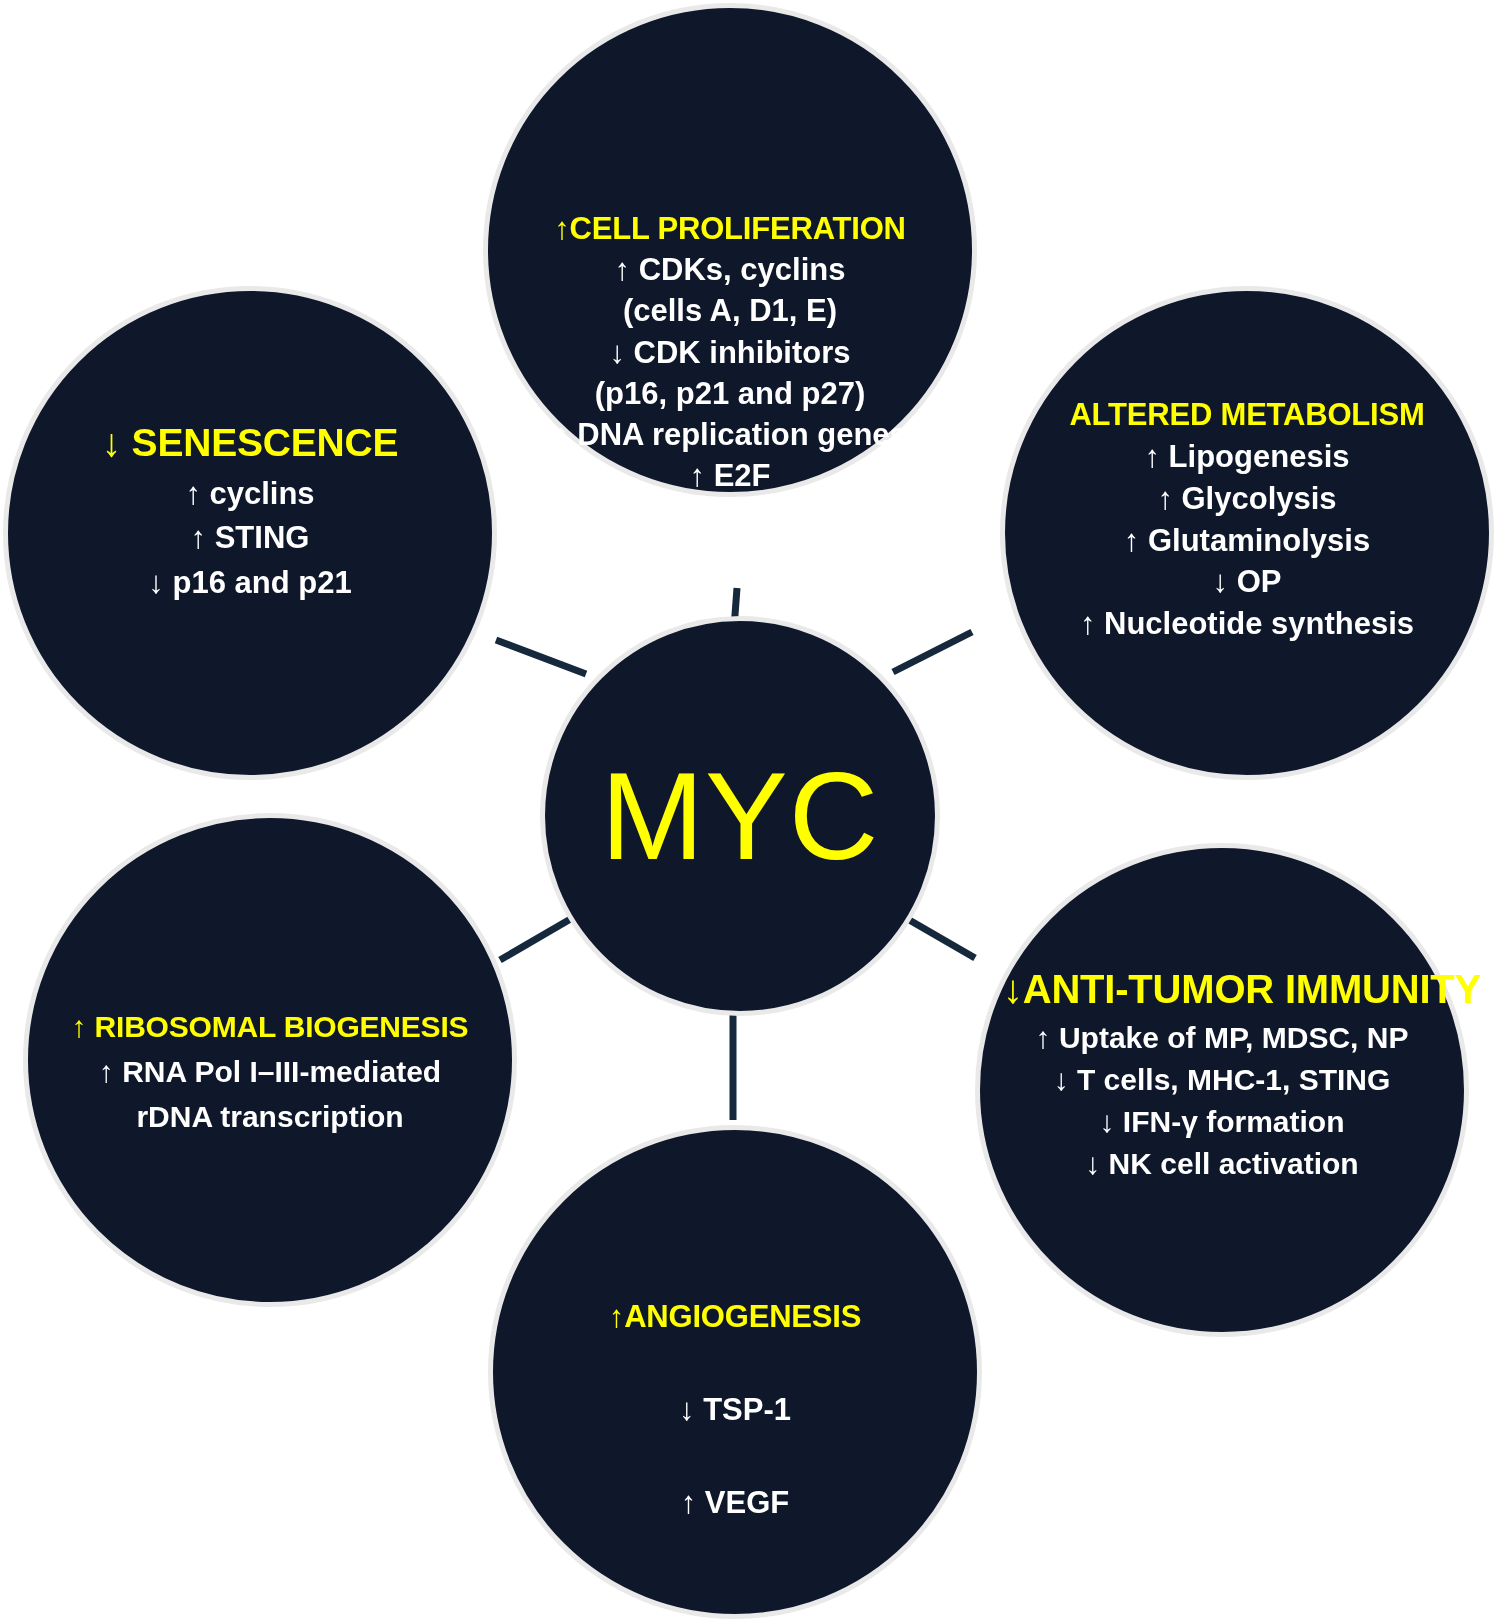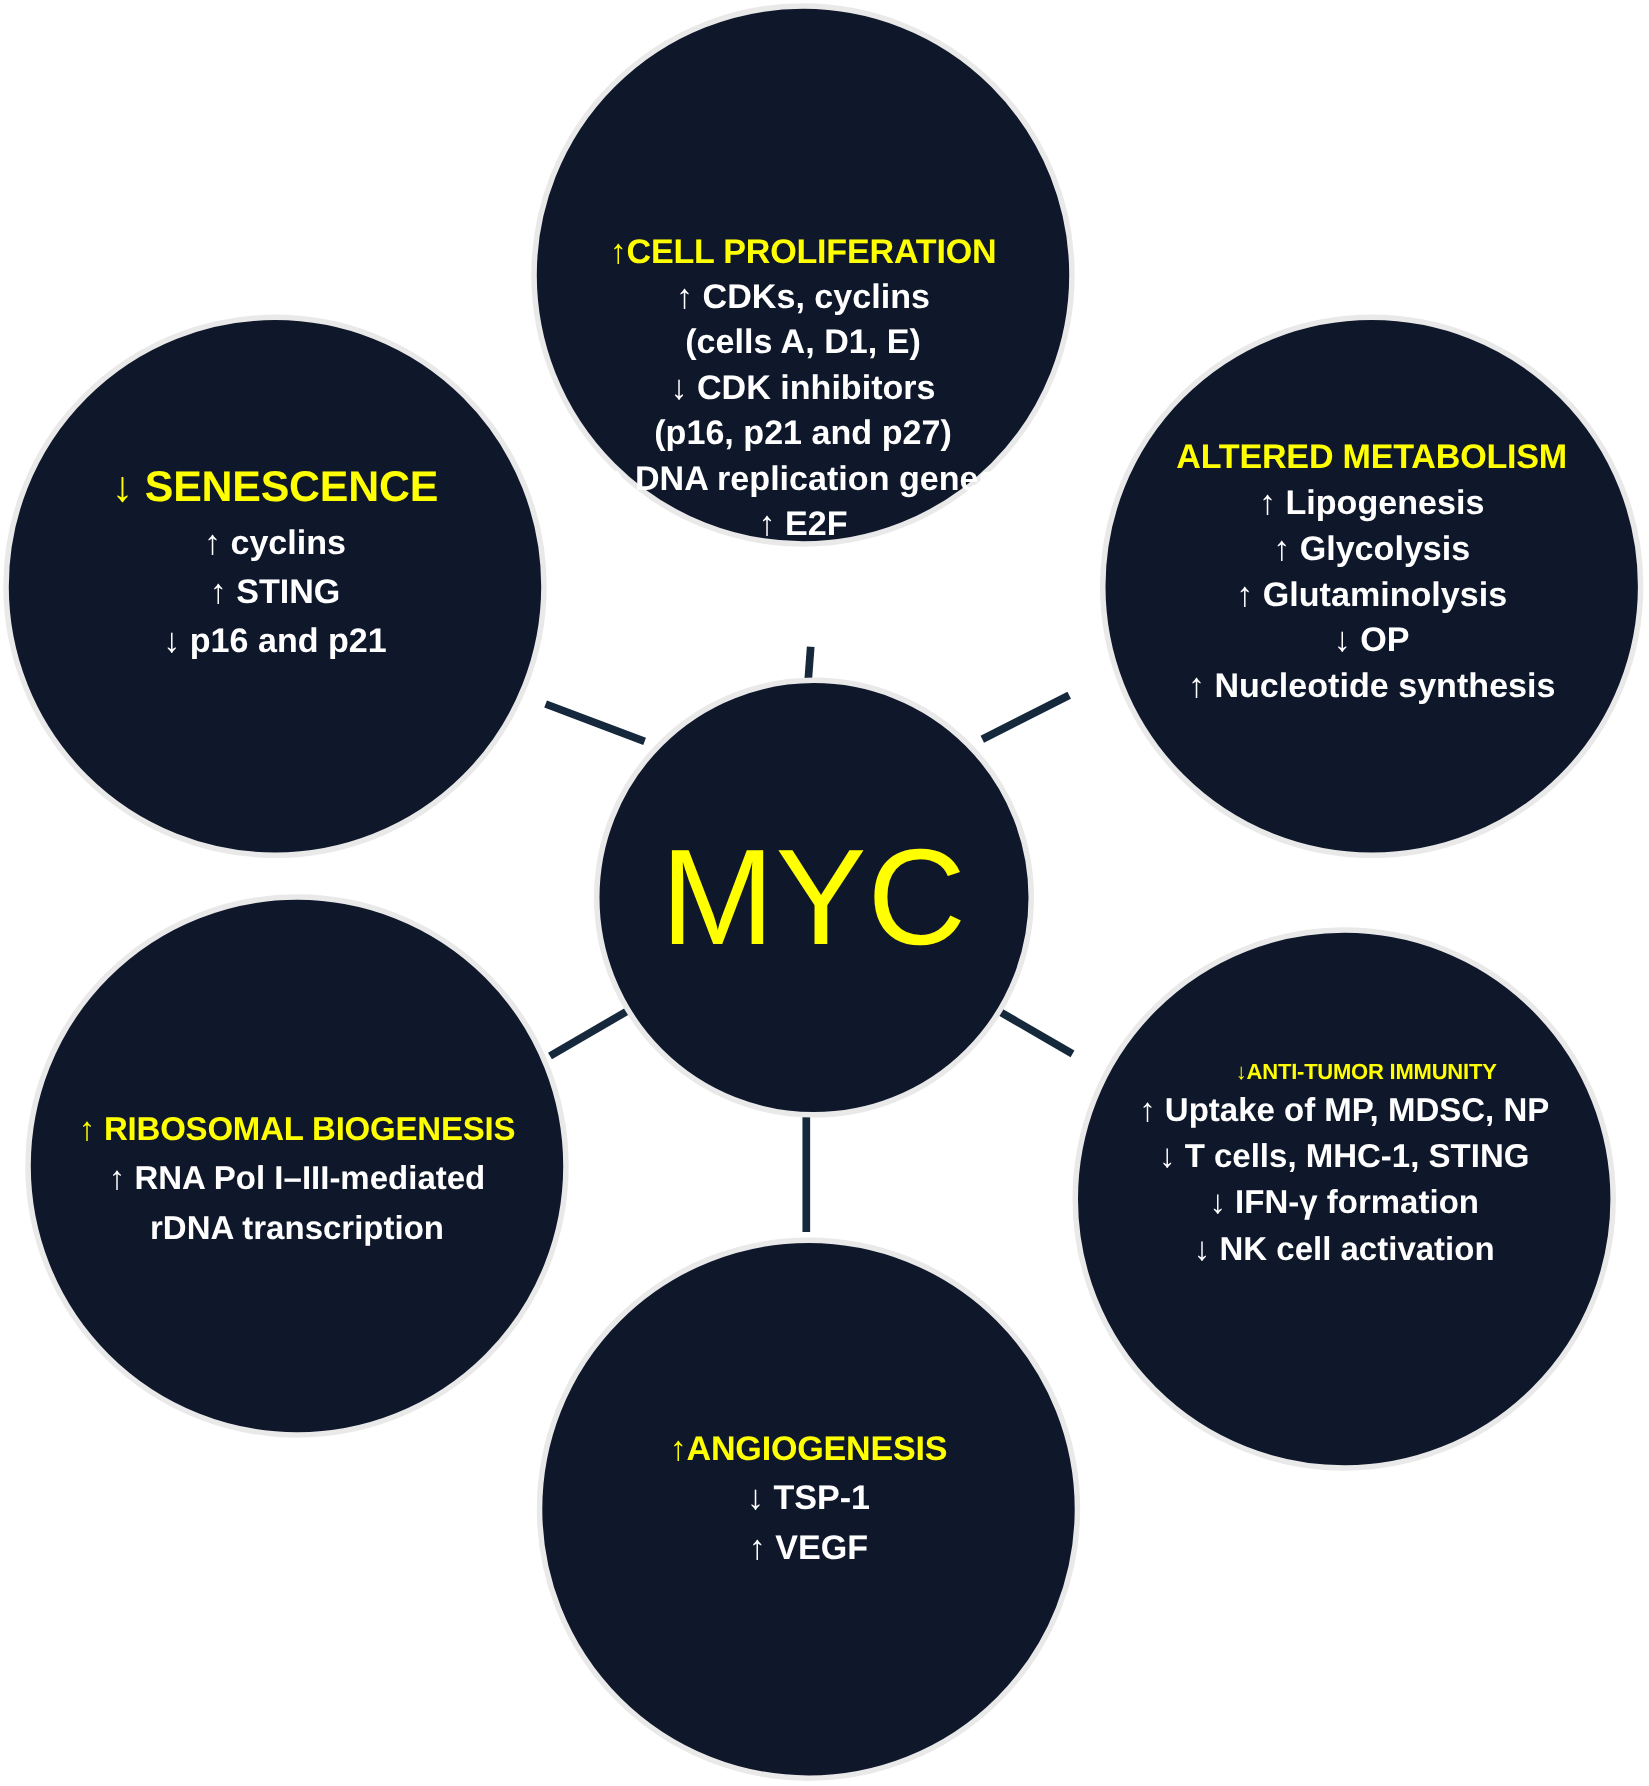--- a/index.html
+++ b/index.html
@@ -101,28 +101,29 @@
   }
   #node-ribosomal-biogenesis .title { font-size: 30px; }
 
   #node-anti-tumor-immunity {
     left: 975px; top: 843px; width: 494px; height: 494px;
     font-size: 30px;
     line-height: 1.4;
     padding-top: 113px;
     justify-content: flex-start;
   }
-  #node-anti-tumor-immunity .title { font-size: 20px; margin-left: 40px; }
+  #node-anti-tumor-immunity .title { font-size: 40px; margin-left: 40px; }
 
   #node-angiogenesis {
     left: 488px; top: 1125px; width: 494px; height: 494px;
     font-size: 31px;
     line-height: 1.45;
     padding-top: 165px;
     justify-content: flex-start;
+    gap: 48px;
   }
   #node-angiogenesis .title { font-size: 31px; }
 </style>
 </head>
 <body>
 
 <div id="stage">
 
   <svg id="connectors" viewBox="0 0 1499 1624" width="1499" height="1624">
       <line x1="731" y1="668" x2="737" y2="588" stroke="#16283c" stroke-width="7" stroke-linecap="butt"></line>

